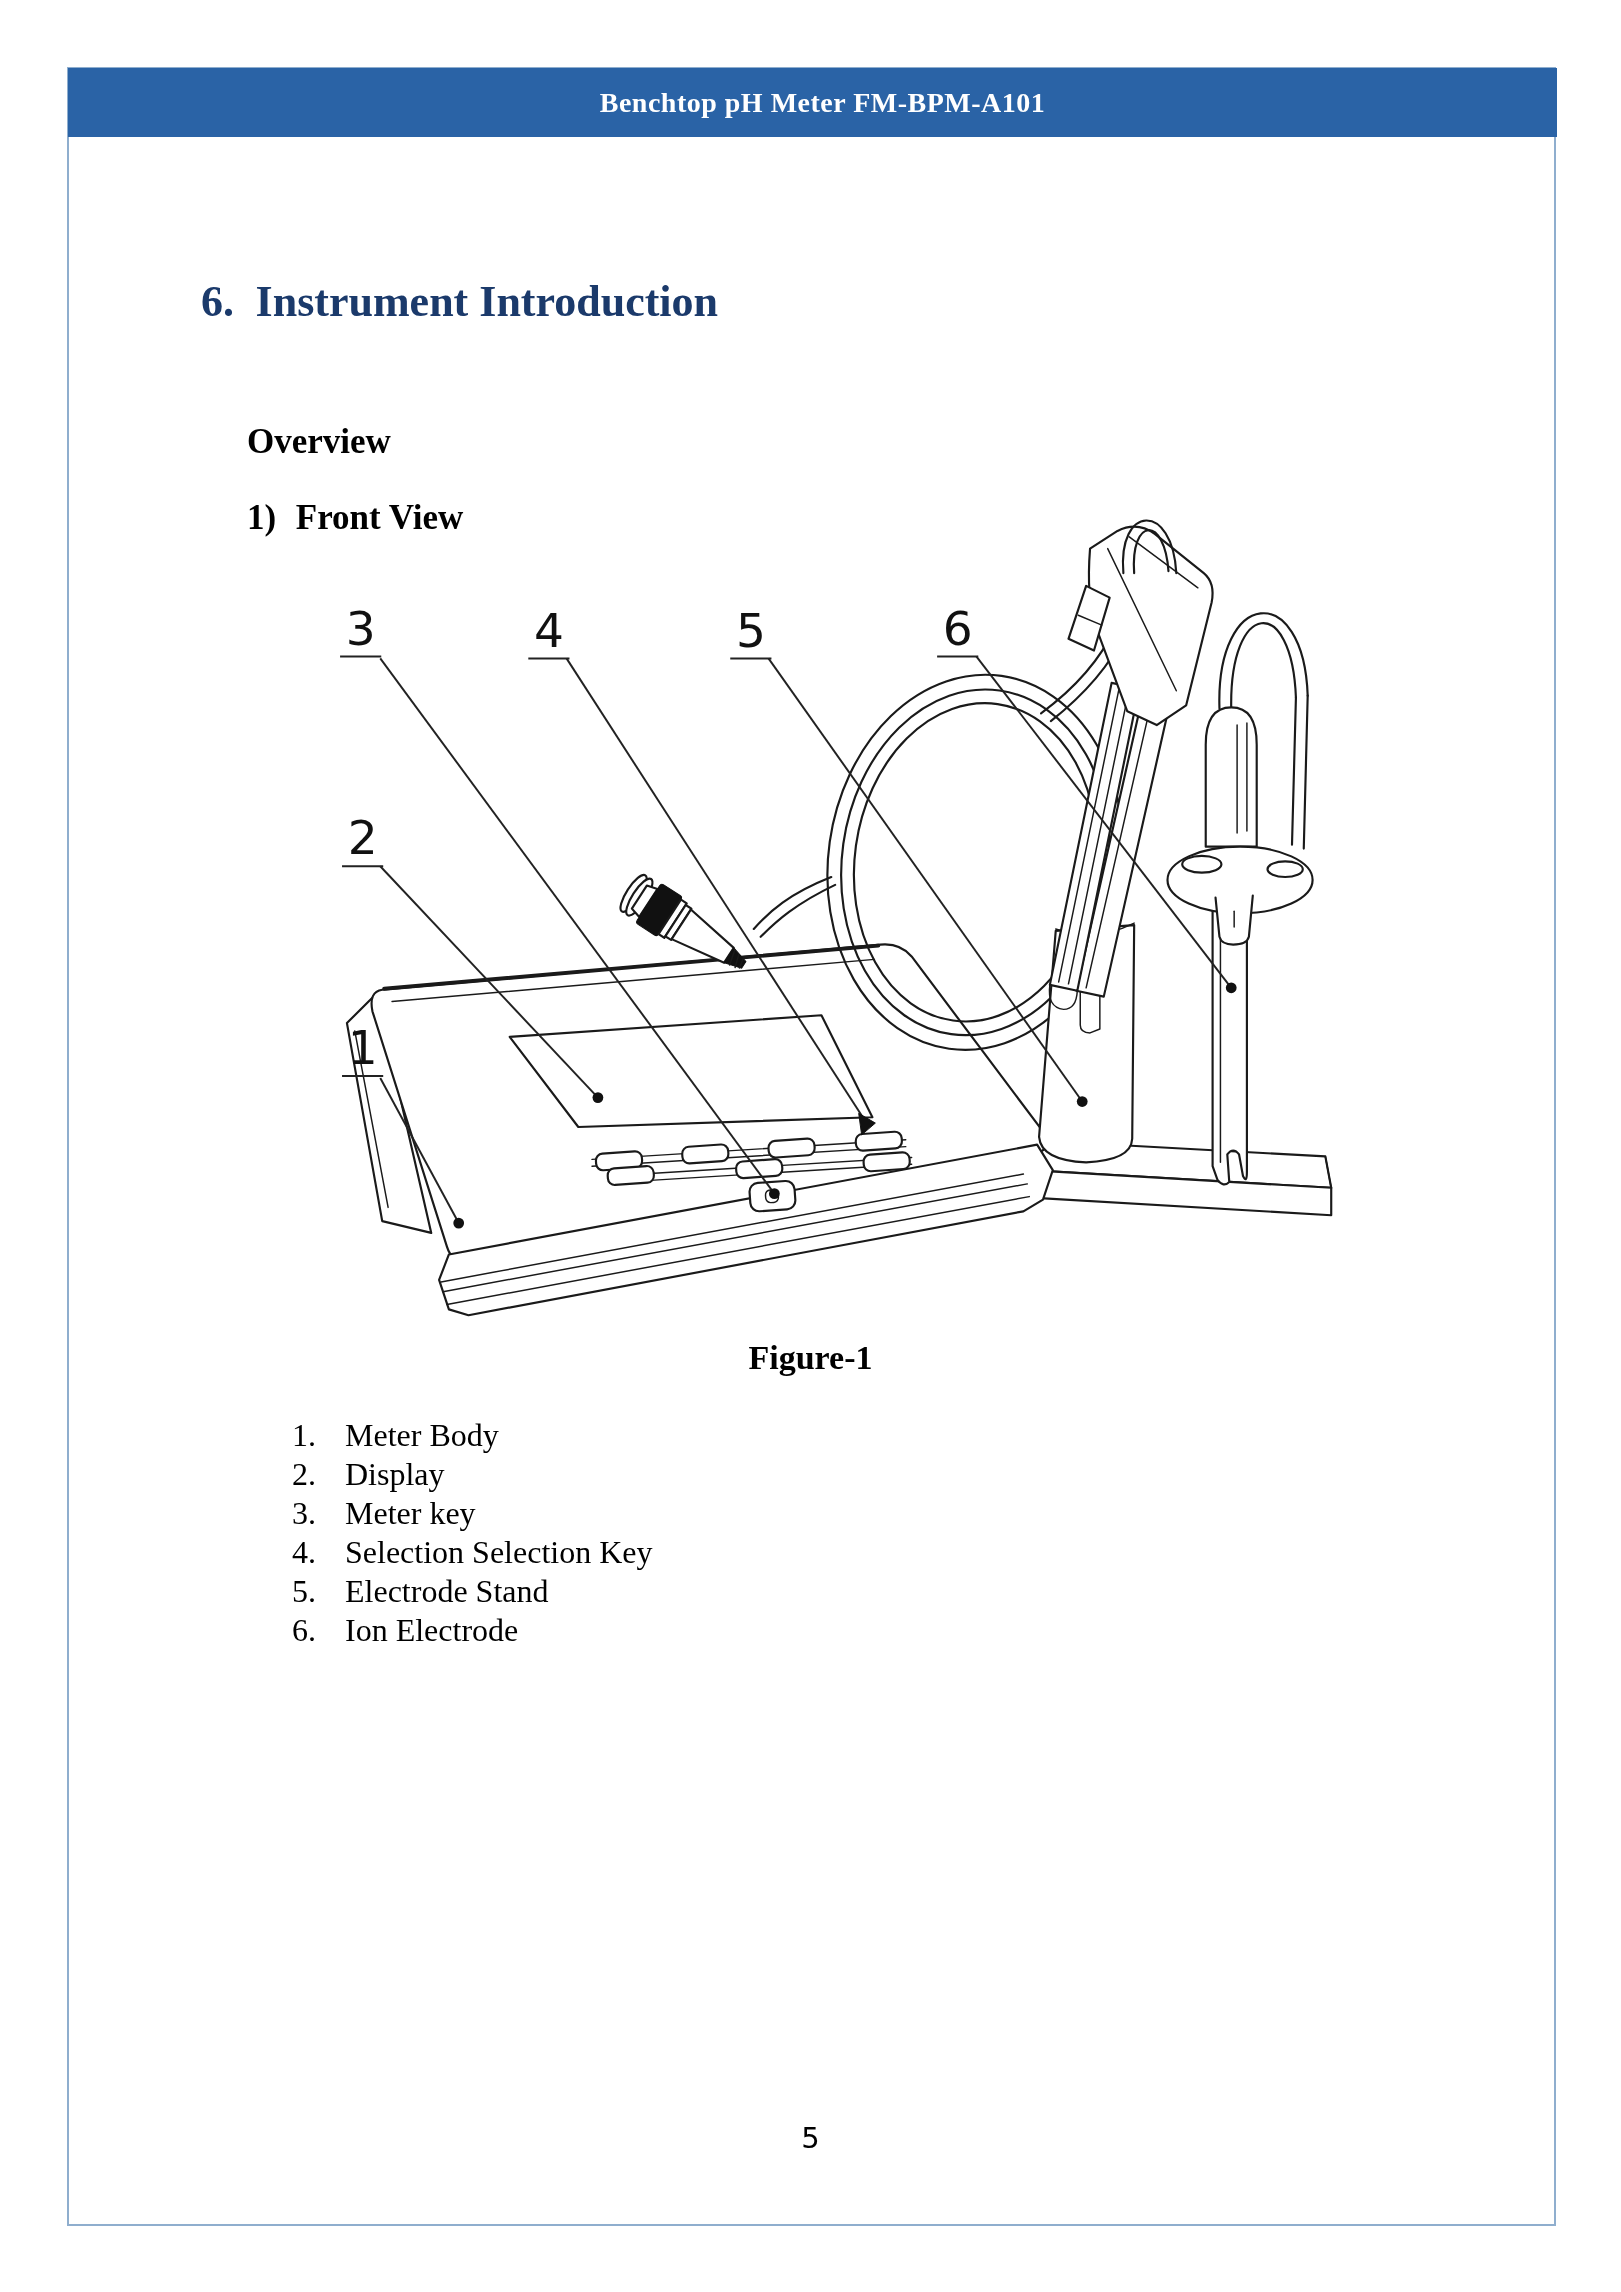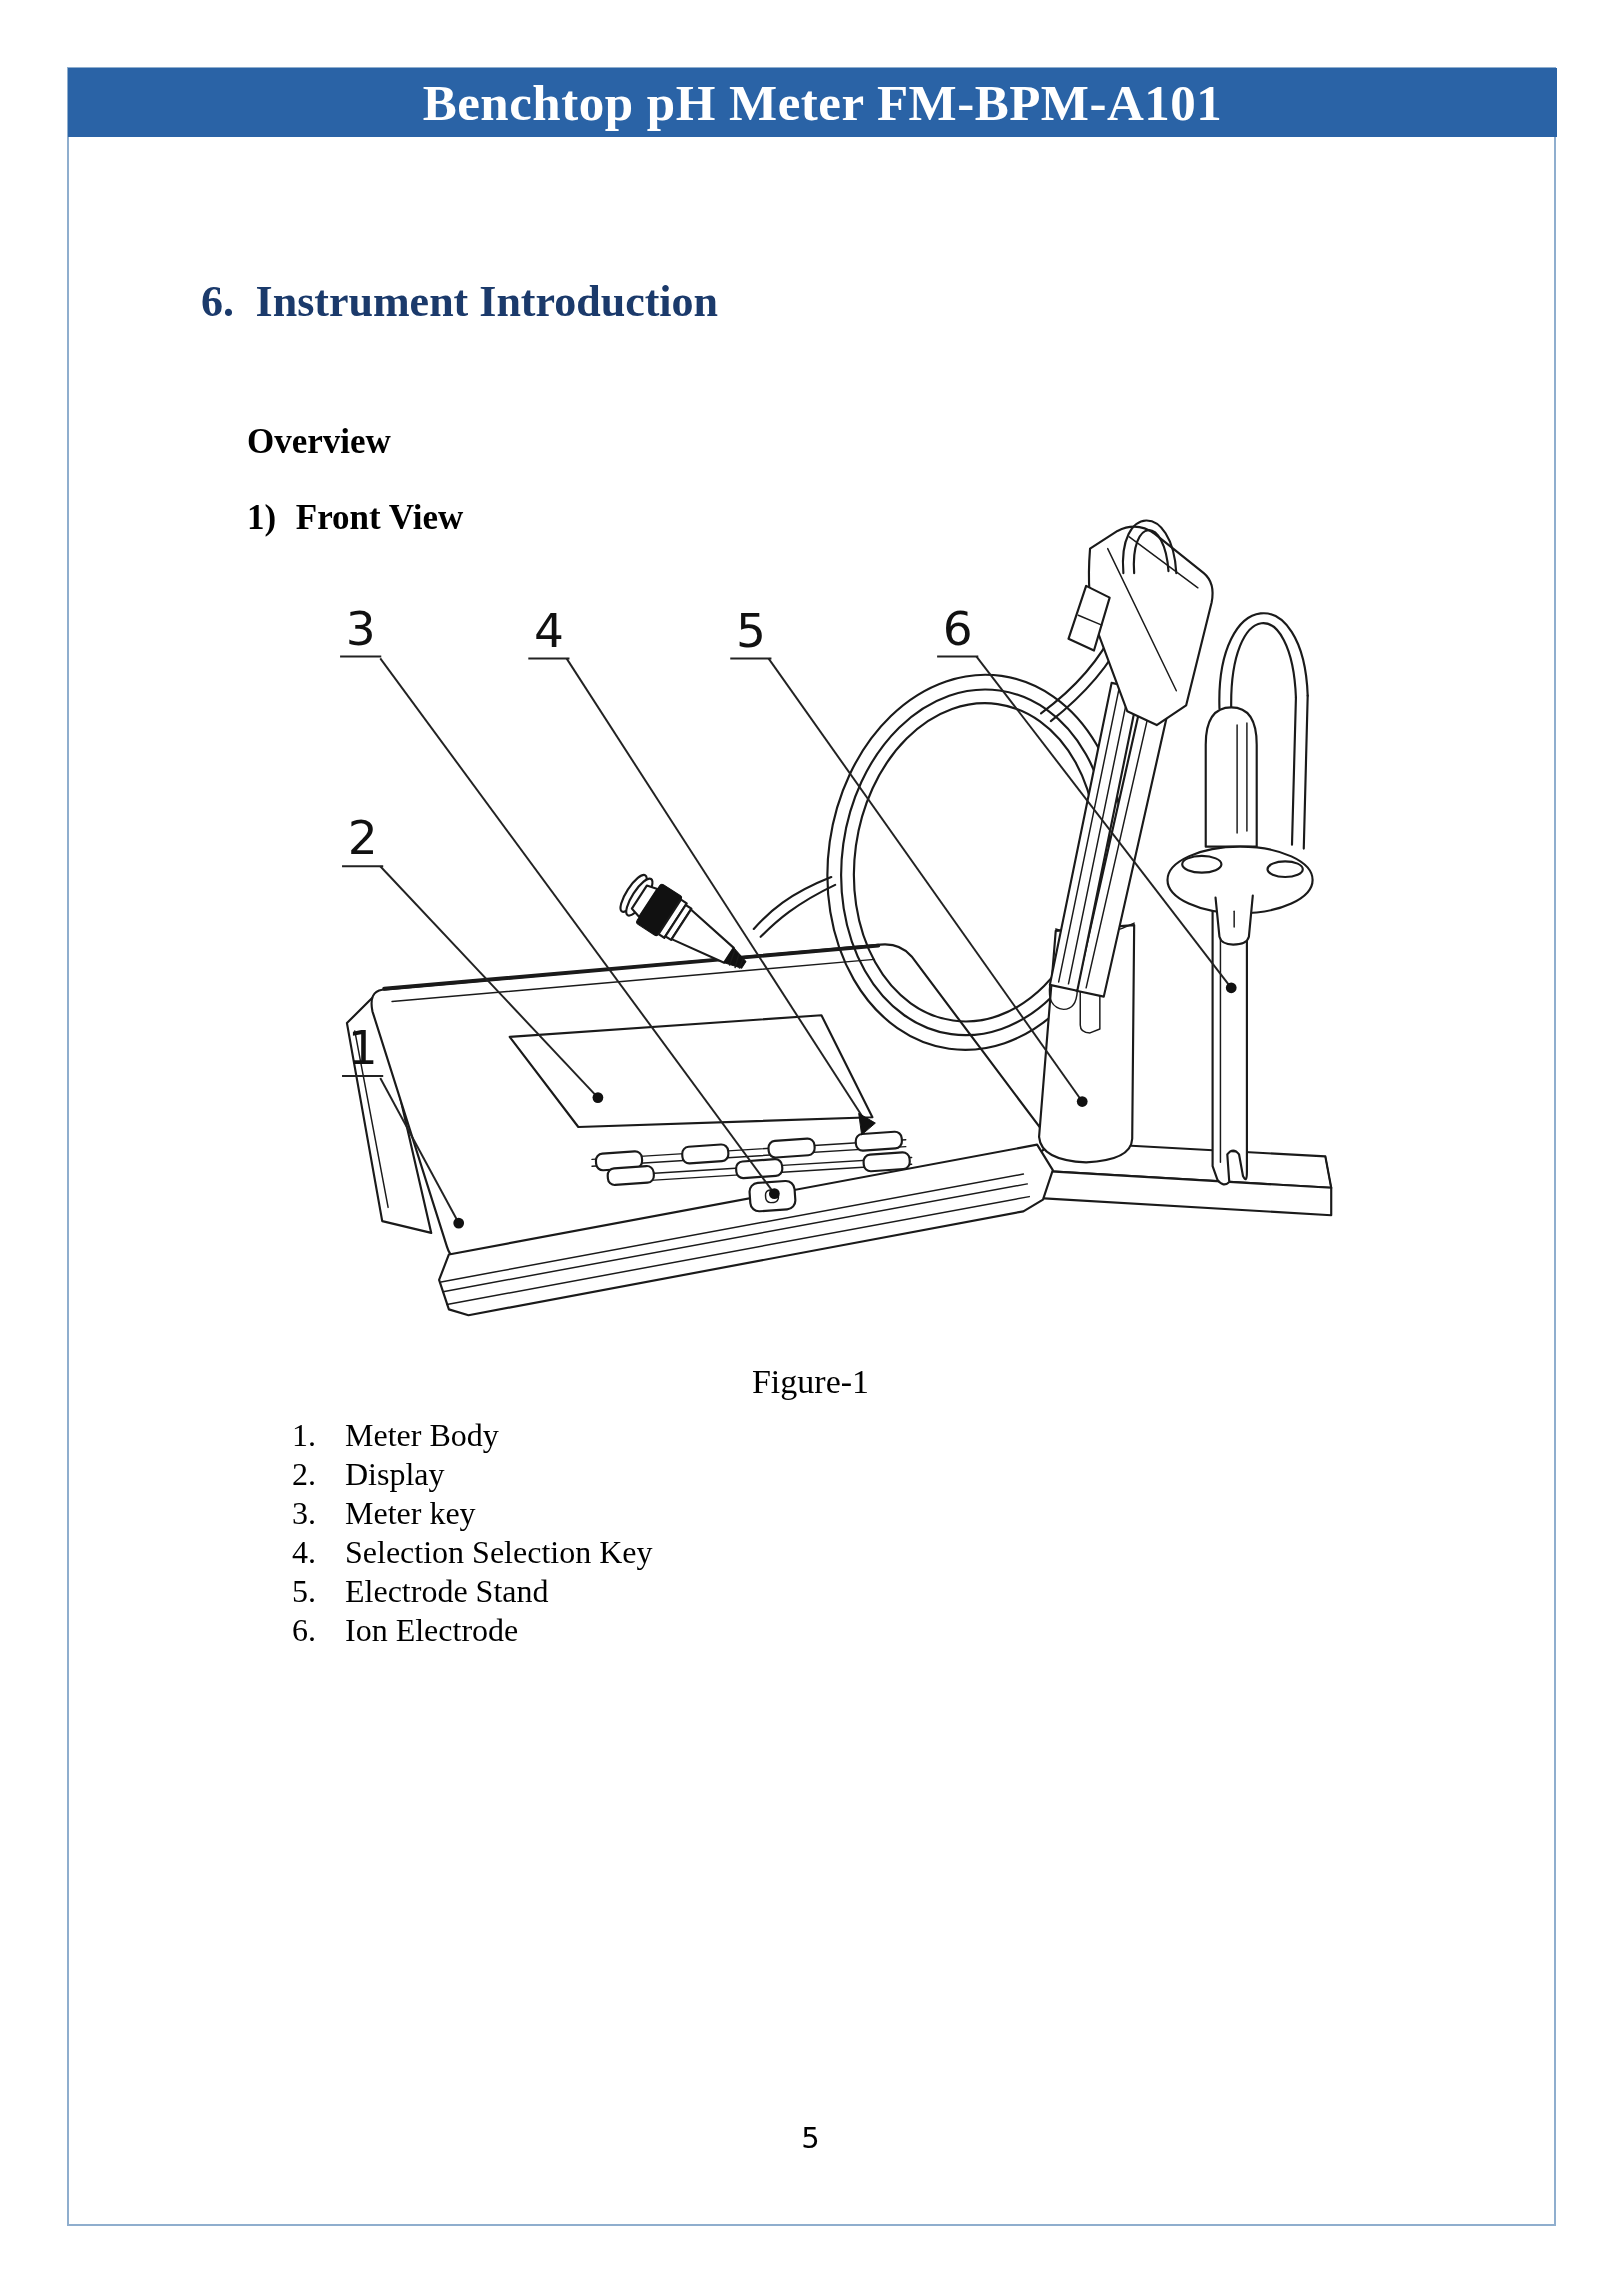--- a/index.html
+++ b/index.html
@@ -11,33 +11,33 @@
   }
   *{margin:0;padding:0;box-sizing:border-box;}
   html,body{background:#fff;}
   body{font-family:"Liberation Serif",serif;color:#111;}
   .page{position:relative;width:1621px;height:2293px;background:#fff;overflow:hidden;}
 
   .frame{position:absolute;left:67px;top:67px;width:1489px;height:2159px;
          border:2px solid var(--border);border-bottom-width:2.9px;}
   .titlebar{position:absolute;left:-1px;top:-1px;width:1489px;height:69px;
             background:var(--header-bg);display:flex;align-items:center;justify-content:center;}
-  .titlebar span{color:var(--header-text);font-weight:bold;font-size:51px;letter-spacing:0.5px;margin-left:20px;}
+  .titlebar span{color:var(--header-text);font-weight:bold;font-size:28px;letter-spacing:0.5px;margin-left:20px;}
 
   .section-heading{position:absolute;left:201px;top:276px;display:flex;gap:21.6px;
                    color:var(--heading-text);font-weight:bold;font-size:44px;}
   .sub-bold{position:absolute;font-weight:bold;font-size:35px;color:#000;display:flex;gap:19.6px;}
   .overview{left:247px;top:392px;margin-top:30px;}
   .frontview{left:247px;top:498px;}
 
   .figure-wrap{position:absolute;left:294px;top:323px;width:1098px;height:1010px;}
   .figure-wrap svg{width:100%;height:100%;display:block;}
 
   .fig-caption{position:absolute;left:0;top:1339px;width:1621px;text-align:center;
-               font-weight:normal;font-size:34px;color:#000;margin-top:24px;}
+               font-weight:bold;font-size:34px;color:#000;}
 
   .parts{position:absolute;left:292px;top:1417px;font-size:32px;color:#000;}
   .parts .row{display:flex;height:39px;align-items:baseline;}
   .parts .num{display:inline-block;width:53px;}
 
   .pageno{position:absolute;left:0;top:2121px;width:1621px;text-align:center;
           font-family:"DejaVu Sans",sans-serif;font-size:29px;color:#000;}
 
   
   .s{fill:none;stroke:var(--ink);stroke-width:2.2;stroke-linecap:round;stroke-linejoin:round;}

